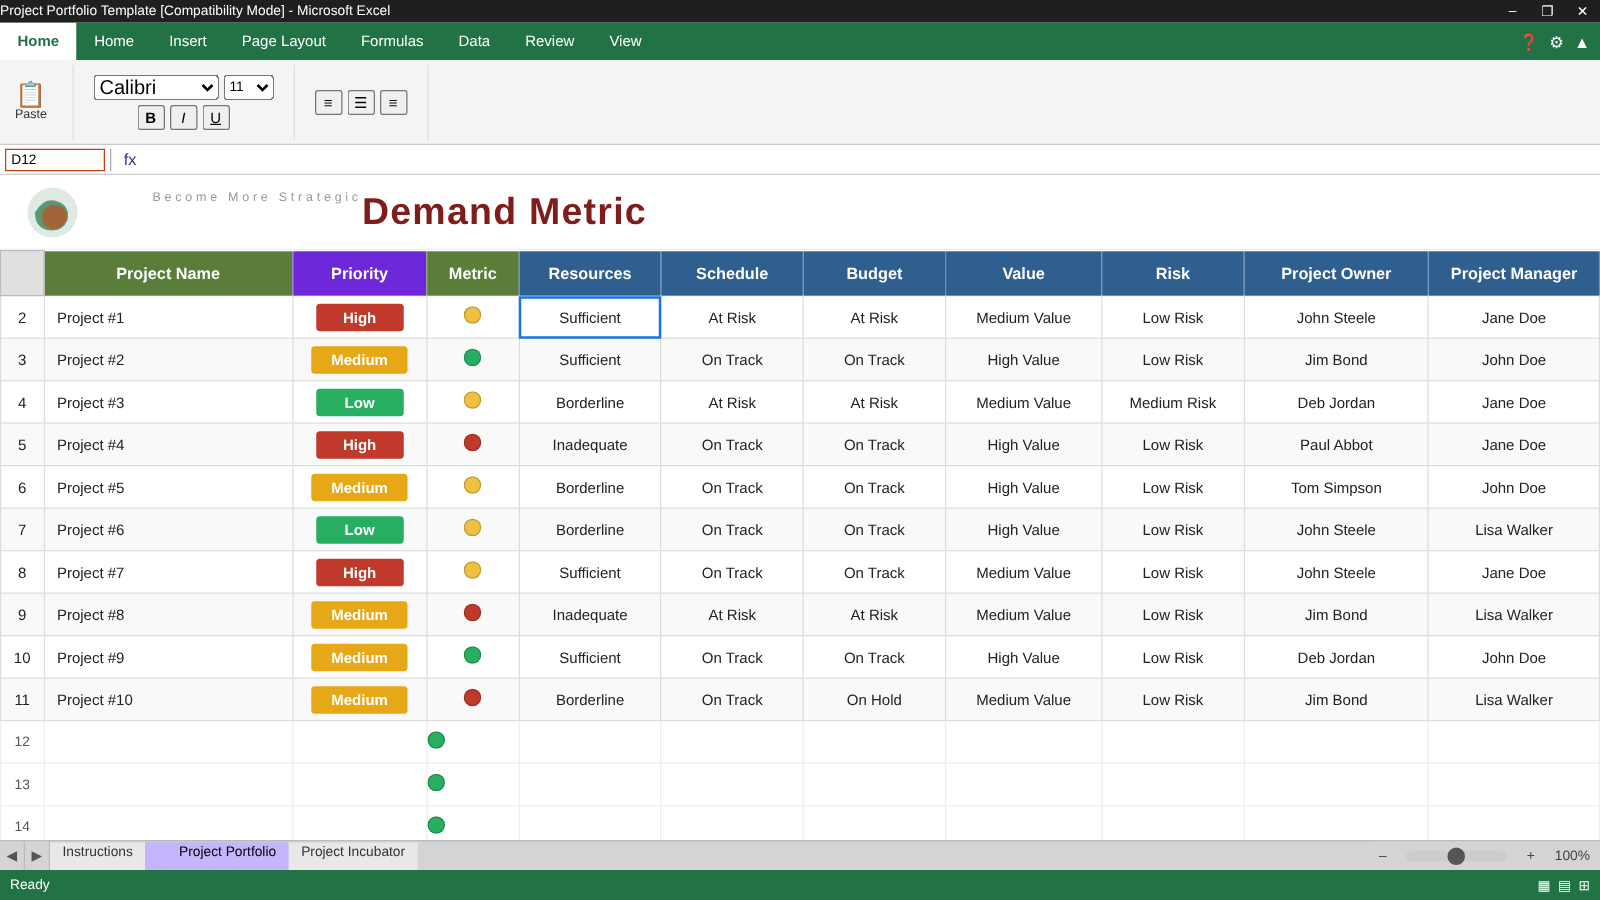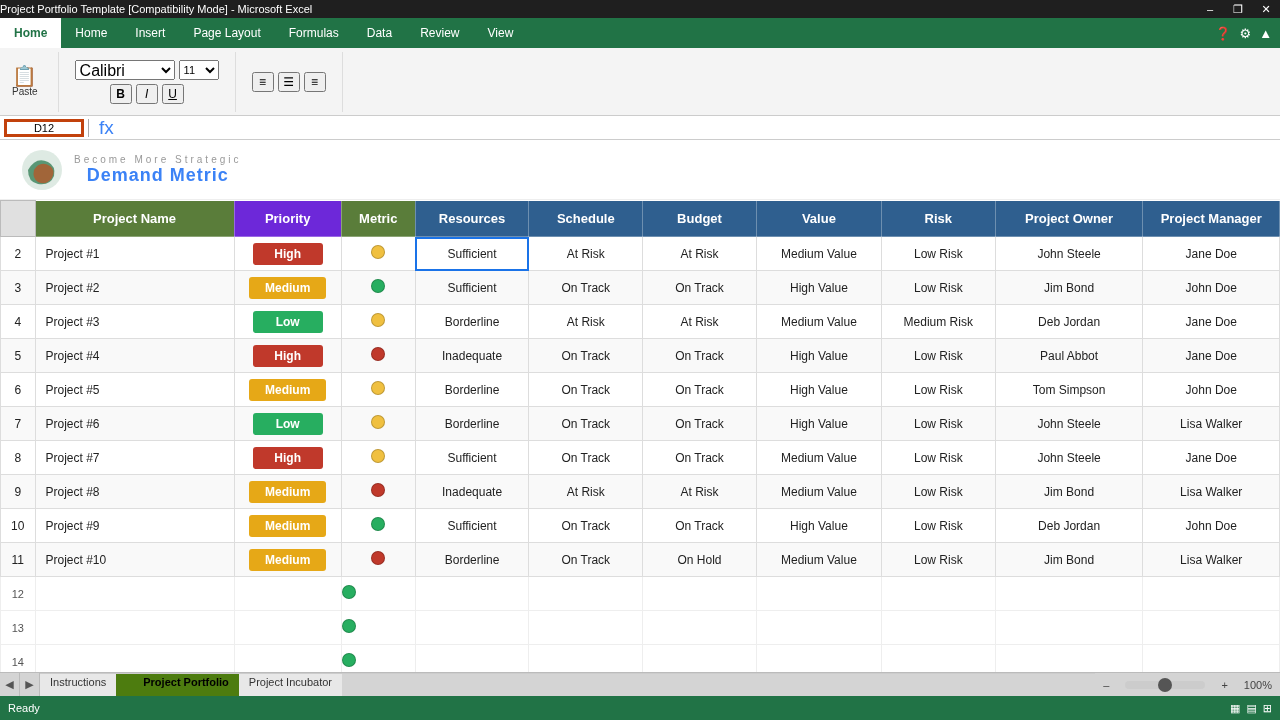--- a/index.html
+++ b/index.html
@@ -84,48 +84,47 @@
       background: #fff;
       border-bottom: 1px solid #ccc;
       height: 24px;
       display: flex;
       align-items: center;
       padding: 0 4px;
       gap: 4px;
     }
     .name-box {
       width: 80px;
-      border: 3px solid #c2410c;
+      border: 1px solid #c2410c;
       height: 18px;
       font-size: 11px;
       padding: 0 4px;
-      text-align: center;
     }
     .formula-bar-sep {
       width: 1px; background: #aaa; height: 18px;
     }
     .formula-input {
       flex: 1;
       border: none;
       font-size: 11px;
       outline: none;
     }
 
     
     .logo-area {
       background: #fff;
       height: 60px;
       display: flex;
       align-items: center;
       padding: 8px 20px;
       border-bottom: 1px solid #eee;
     }
-    .logo-text-container { display: flex; flex-direction: column; }
+    .logo-text-container { display: flex; flex-direction: row; margin-left: 48px; }
     .logo-tagline { font-size: 10px; color: #999; letter-spacing: 3px; }
-    .logo-name { font-size: 18px; font-weight: bold; color: #3b82f6; letter-spacing: 1px; text-align: center; }
+    .logo-name { font-size: 30px; font-weight: bold; color: #7f1d1d; letter-spacing: 1px; text-align: center; }
 
     
     .main-area {
       display: flex;
       flex-direction: column;
       background: #fff;
     }
 
     
     .sheet-container {
@@ -217,22 +216,22 @@
     }
     .sheet-tab {
       padding: 2px 10px;
       background: #e8e8e8;
       color: #333;
       font-size: 11px;
       cursor: pointer;
       border-top: 1px solid #ccc;
     }
     .sheet-tab.active {
-      background: #4d7c0f;
-      font-weight: bold;
+      background: #c4b5fd;
+      font-weight: normal;
       color: #000;
       padding-left: 27px;
     }
     .sheet-tab-bar {
       background: #d4d4d4;
       height: 24px;
       display: flex;
       align-items: stretch;
       border-top: 1px solid #bbb;
       position: fixed;
@@ -319,21 +318,21 @@
       <button style="font-size:12px;width:22px;height:20px;">≡</button>
       <button style="font-size:12px;width:22px;height:20px;">☰</button>
       <button style="font-size:12px;width:22px;height:20px;">≡</button>
     </div>
   </div>
 </div>
 
 <div class="formula-bar">
   <input class="name-box" value="D12" style="">
   <div class="formula-bar-sep"></div>
-  <span style="padding:0 6px;font-size:19px;color:#3b82f6;">fx</span>
+  <span style="padding:0 6px;font-size:13px;color:#4c1d95;">fx</span>
   <input class="formula-input" value="" style="">
 </div>
 
 <div class="logo-area">
   <div style="display:flex;align-items:center;">
     <div style="position:relative;width:44px;height:44px;margin-right:10px;">
       <svg width="44" height="44" viewBox="0 0 44 44">
         <circle cx="22" cy="22" r="20" fill="#217346" opacity="0.15"></circle>
         <path d="M8 22 Q16 8 28 14 Q36 18 34 28 Q30 38 18 36 Q8 34 8 22Z" fill="#217346" opacity="0.7"></path>
         <path d="M14 22 Q20 12 30 18 Q36 22 32 30 Q26 38 18 34 Q12 30 14 22Z" fill="#c05020" opacity="0.7"></path>

